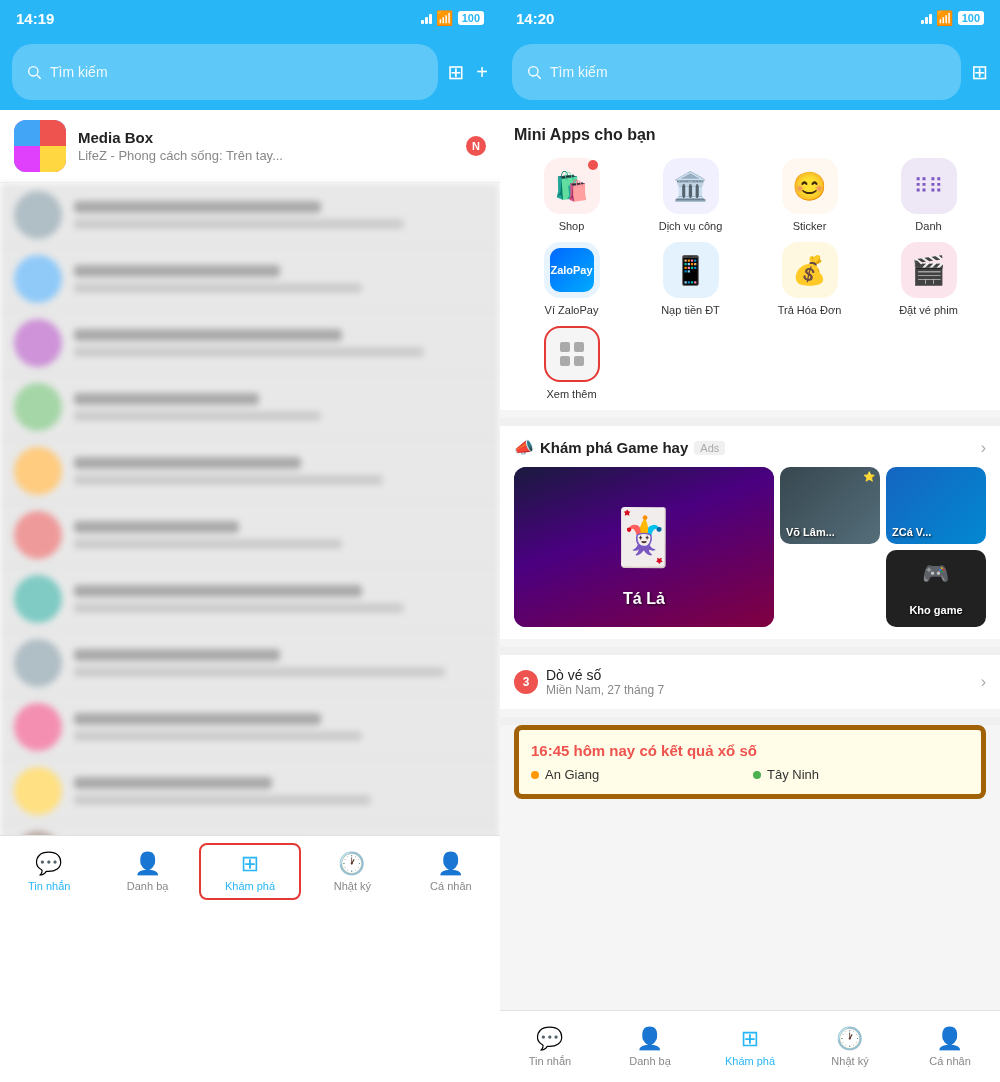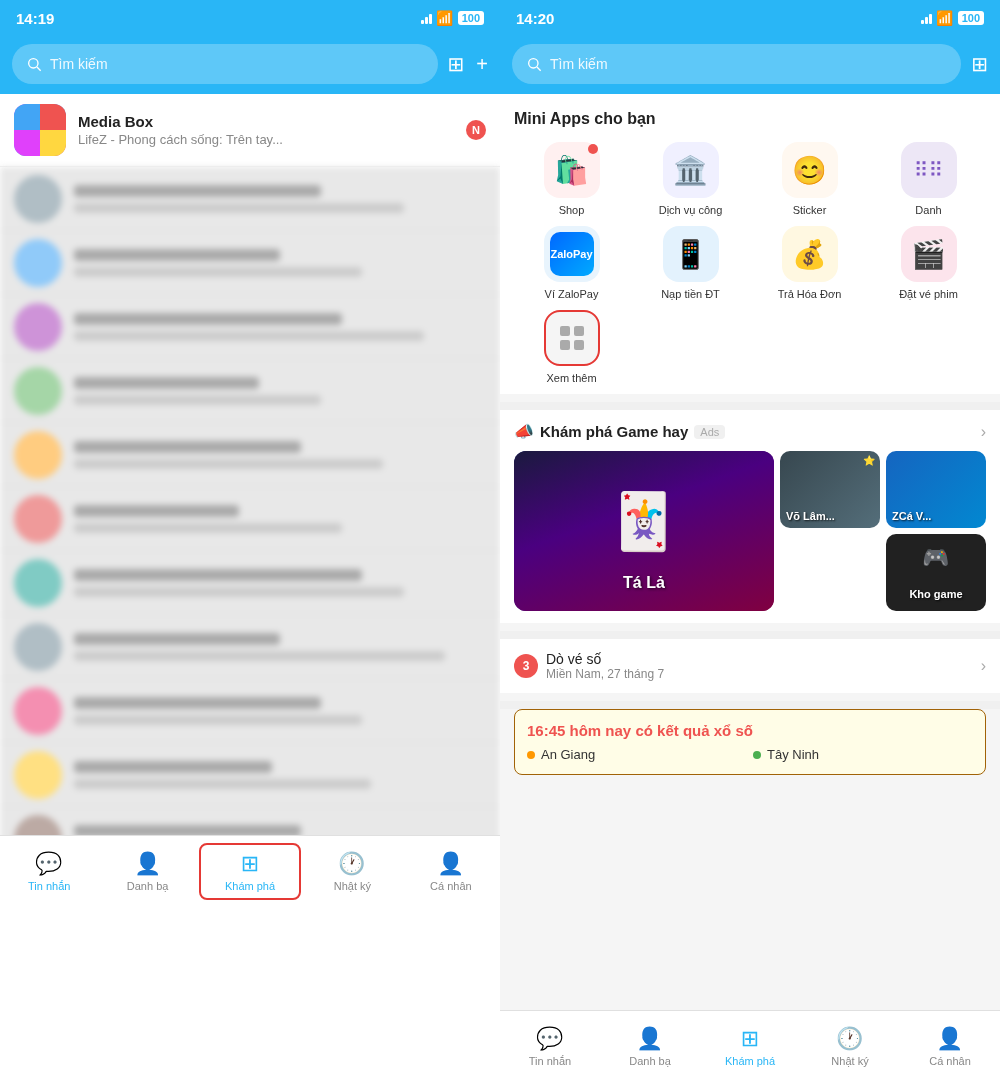--- a/index.html
+++ b/index.html
@@ -54,21 +54,21 @@
       padding: 8px 12px 10px;
       display: flex;
       align-items: center;
       gap: 10px;
       flex-shrink: 0;
     }
     .search-input-area {
       flex: 1;
       background: rgba(255,255,255,0.25);
       border-radius: 20px;
-      padding: 12px 14px;
+      padding: 20px 14px;
       display: flex;
       align-items: center;
       gap: 8px;
     }
     .search-input-area span { color: rgba(255,255,255,0.9); font-size: 14px; }
     .search-bar-actions { display: flex; gap: 12px; align-items: center; }
     .action-btn { color: white; font-size: 20px; cursor: pointer; }
 
     
     .chat-list { flex: 1; overflow: hidden; background: white; }
@@ -606,21 +606,21 @@
         <div>
           <div class="lottery-text">Dò vé số</div>
           <div class="lottery-sub">Miền Nam, 27 tháng 7</div>
         </div>
       </div>
       <span class="lottery-right">›</span>
     </div>
 
     <div style="height:8px; background:#f0f0f0;"></div>
 
-    <div class="xoso-section" style="margin:0 14px 8px; border-radius:8px; border-left:none; border:1px solid #a16207; background:#fffde7; padding:12px;">
+    <div class="xoso-section" style="margin:0 14px 8px; border-radius:8px; border-left:none; border:5px solid #a16207; background:#fffde7; padding:12px;">
       <div class="xoso-time">16:45 hôm nay có kết quả xổ số</div>
       <div class="xoso-results">
         <div class="xoso-item">
           <div class="xoso-dot orange"></div>
           <span class="xoso-province">An Giang</span>
         </div>
         <div class="xoso-item">
           <div class="xoso-dot green"></div>
           <span class="xoso-province">Tây Ninh</span>
         </div>

